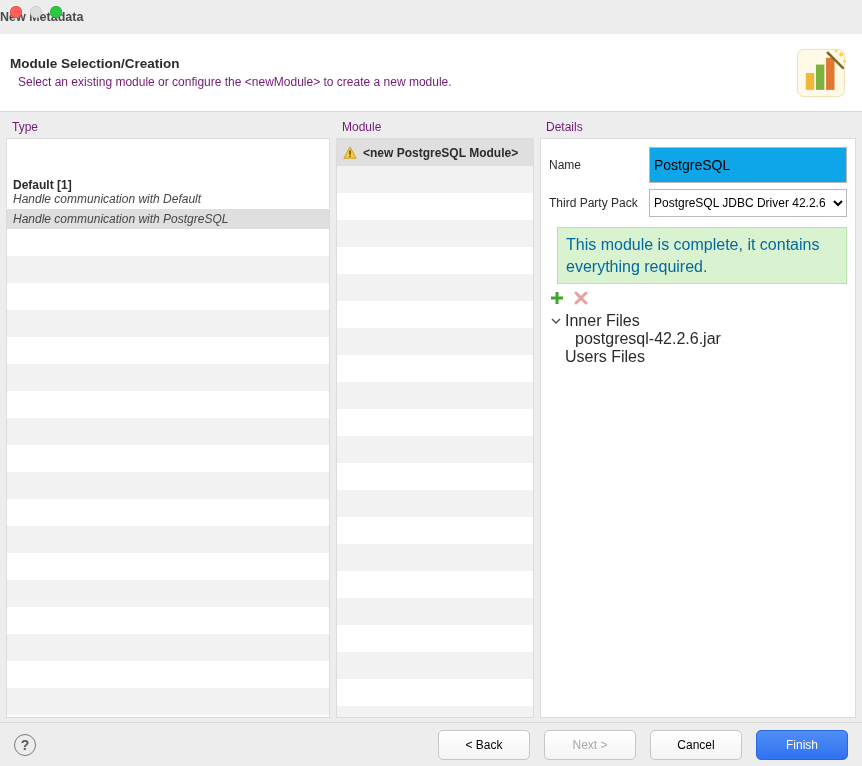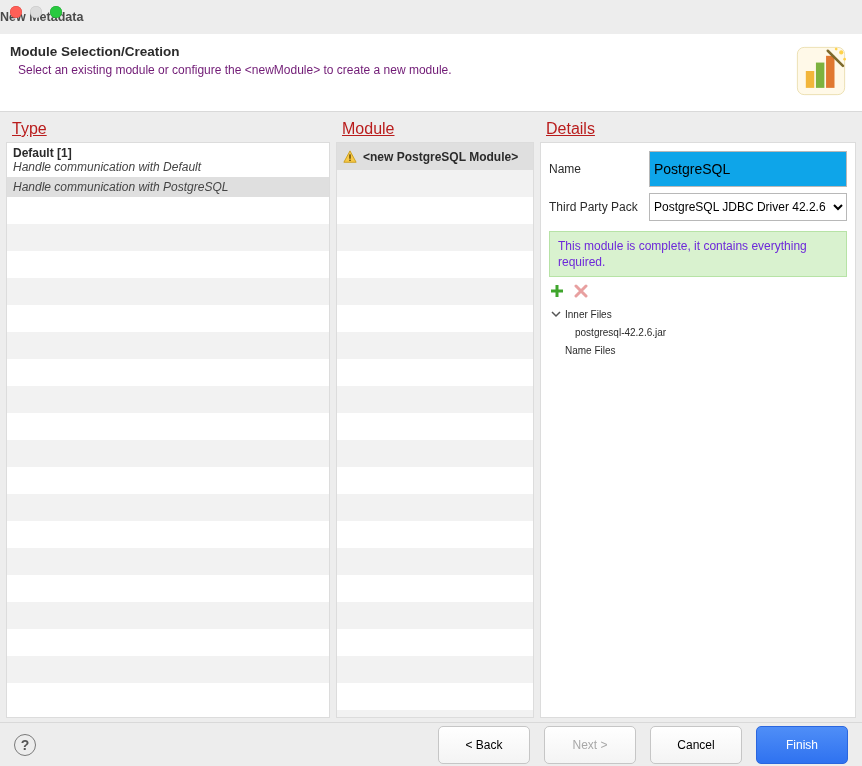--- a/index.html
+++ b/index.html
@@ -31,21 +31,21 @@
   .tl.red { background:#ff5f57; box-shadow: inset 0 0 0 .5px #e0443e; }
   .tl.yellow-dis { background:#dcdcdc; box-shadow: inset 0 0 0 .5px #c6c6c6; }
   .tl.green { background:#28c940; box-shadow: inset 0 0 0 .5px #1ca82f; }
   .win-title { font-weight:600; color:#4a4a4a; font-size:12.5px; }
 
   .header-area {
     background:#ffffff;
     padding: 10px 14px 10px 10px;
     display:flex;
     justify-content:space-between;
-    align-items:flex-start;
+    align-items:center;
     border-bottom:1px solid #d9d9d9;
     height:78px;
   }
   .header-text h2 {
     margin:0 0 4px 0;
     font-size:13.5px;
     font-weight:700;
   }
   .header-text p {
     margin:0;
@@ -63,35 +63,34 @@
   }
   .col {
     display:flex; flex-direction:column;
     min-width:0;
   }
   .col-type   { width: 324px; }
   .col-module { width: 198px; }
   .col-details{ flex:1; }
 
   .col-header {
-    font-size:16px;
+    font-size:12px;
     padding:4px 6px;
-    color:#b91c1c;
-    text-decoration:underline;
+    color:#701a75;
   }
   .list {
     flex:1;
     border:1px solid #dcdcdc;
     background:#fff;
     overflow:auto;
   }
   .striped .row:nth-child(even) { background:#f2f2f2; }
   .striped .row { height:27px; padding:3px 6px; }
   .type-row { height:auto !important; padding:2px 6px 3px; }
-  .type-title { font-weight:700; font-size:12px; }
+  .type-title { font-weight:700; font-size:12px;margin-top:36px; }
   .type-desc  { font-style:italic; color:#444; font-size:12px; }
   .row.selected { background:#dfdfdf !important; }
 
   .module-row { display:flex; align-items:center; gap:6px; height:22px; padding:2px 6px; font-weight:700; }
   .warn-ico { width:14px; height:14px; }
 
   .details-box {
     flex:1;
     border:1px solid #dcdcdc;
     background:#fff;
@@ -105,48 +104,48 @@
     padding:1px 4px; font-size:14px; background:#0ea5e9;
   }
   .detail-row select {
     flex:1; height:28px; border:1px solid #b8b8b8;
     font-size:12px; background:#fff;
   }
   .status-msg {
     background:#d9f2cf;
     border:1px solid #b7e3a6;
     padding:6px 8px;
-    font-size:12px;
-    color:#6d28d9;
-    margin:4px 0 6px 0;
+    font-size:16px;
+    color:#0369a1;
+    margin:4px 0 6px 8px;
     line-height:1.35;
   }
   .icon-actions { display:flex; gap:8px; margin-bottom:6px; }
   .ia-btn { width:16px;height:16px; display:flex;align-items:center;justify-content:center; cursor:pointer; }
 
-  .tree { font-size:10px; }
+  .tree { font-size:16px; }
   .tree-row { display:flex; align-items:center; gap:4px; height:18px; padding-left:2px; }
   .tree-children { padding-left:24px; }
   .disclosure { width:10px; height:10px; }
 
   .footer {
     position:absolute;
     left:0; right:0; bottom:0;
     height:44px;
     border-top:1px solid #d9d9d9;
     background:#ededed;
     display:flex;
     align-items:center;
     padding:0 14px;
   }
   .help-btn { width:22px;height:22px; border-radius:50%; border:1.5px solid #7a7a7a; display:flex;align-items:center;justify-content:center; color:#555; font-weight:700; font-size:14px; cursor:pointer; background:#ededed;}
   .footer-spacer { flex:1; }
   .footer-buttons { display:flex; gap:14px; }
   .btn {
-    min-width:92px; height:38px;
+    min-width:92px; height:30px;
     border-radius:5px;
     border:1px solid #c6c6c6;
     background: linear-gradient(#ffffff,#f4f4f4);
     font-size:12px;
     cursor:pointer;
     padding:0 12px;
   }
   .btn:disabled { color:#a8a8a8; cursor:default; }
   .btn.primary {
     background: linear-gradient(#4f8ef7,#2f72f0);
@@ -290,21 +289,21 @@
             <path d="M1 3 L5 7 L9 3" fill="none" stroke="#555" stroke-width="1.5"></path>
           </svg>
           <span>Inner Files</span>
         </div>
         <div class="tree-children">
           <div class="tree-row">
             <span>postgresql-42.2.6.jar</span>
           </div>
         </div>
         <div class="tree-row" style="padding-left:16px;">
-          <span>Name Files</span>
+          <span>Users Files</span>
         </div>
       </div>
 
     </div>
   </div>
 </div>
 
 <div class="footer">
   <div class="help-btn">
     <span>?</span>

